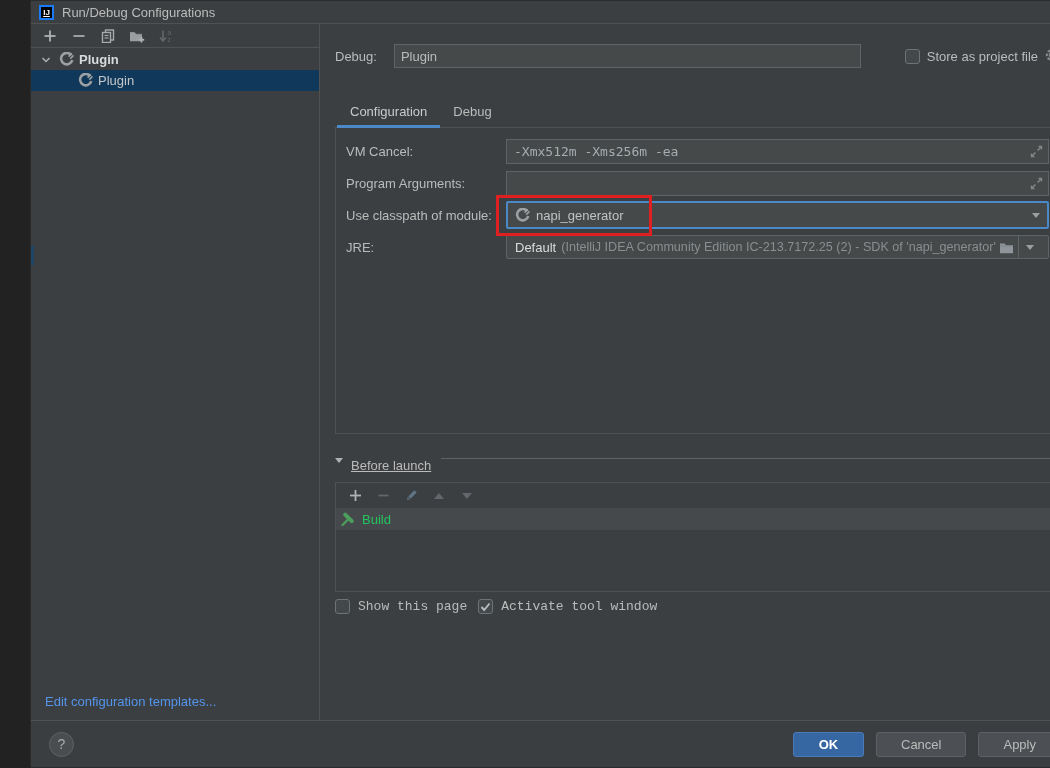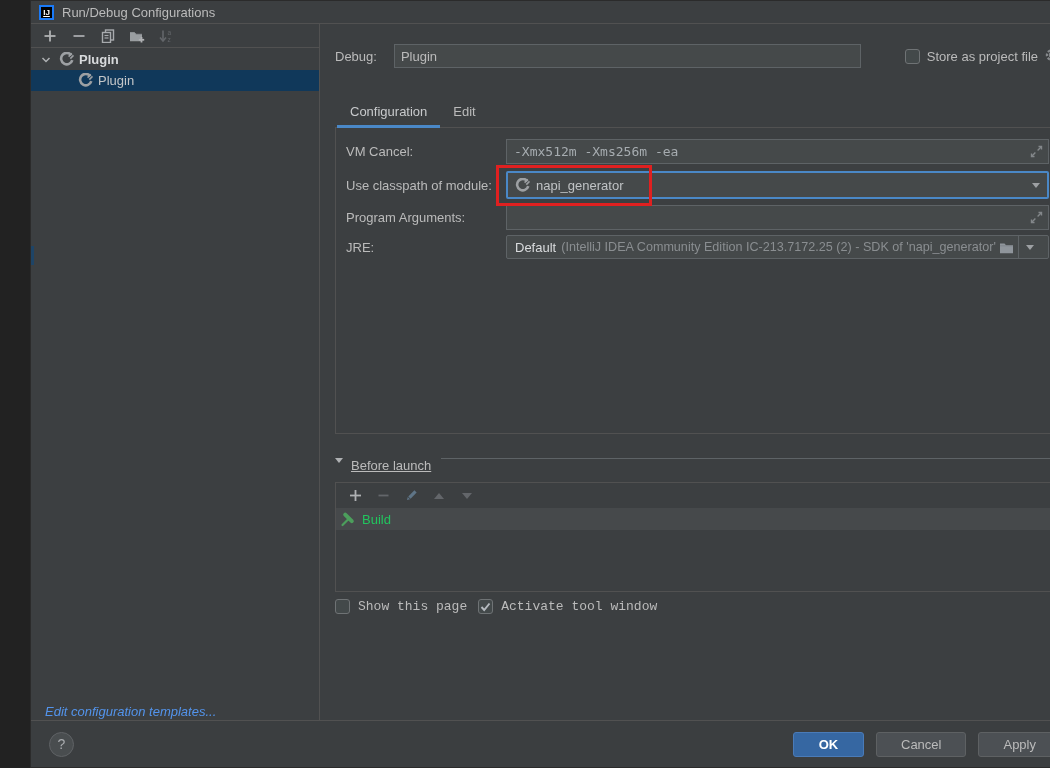--- a/index.html
+++ b/index.html
@@ -33,21 +33,21 @@
   .icon-btn { display: flex; align-items: center; justify-content: center; width: 16px; height: 16px; }
   .tree { padding-top: 1px; }
   .tree-row { height: 21px; display: flex; align-items: center; }
   .tree-row.selected { background: #10385A; }
   .tree-row .chev { width: 10px; margin: 0 8px 0 10px; display:flex; }
   .tree-row .t-icon { margin-right: 5px; display:flex; }
   .tree-row.child { padding-left: 47px; }
   .tree-label-bold { font-weight: bold; color: #D8DADC; }
   .tree-label { color: #C3C6C8; }
   .edge-marker { position:absolute; left:0; top:222px; width:3px; height:19px; background:#1E4466; }
-  .templates-link { position: absolute; left: 14px; bottom: 1px; cursor: pointer; font-style: italic; }
+  .templates-link { position: absolute; left: 14px; bottom: 11px; cursor: pointer; }
   
   .main { position: relative; flex: 1; padding: 0 18px 0 15px; }
   .name-row { margin-top: 20px; display: flex; align-items: center; }
   .name-label { margin-right: 17px; }
   .name-input {
     width: 467px; height: 24px; background: #45494A; border: 1px solid #5E6366;
     color: #BBBBBB; font-size: 13px; padding: 0 6px; outline: none;
     font-family: "Liberation Sans", sans-serif;
   }
   .store-group { margin-left: auto; display: flex; align-items: center; }
@@ -242,29 +242,46 @@
                 <circle cx="7.5" cy="7" r="4.6" fill="none" stroke="#85888B" stroke-width="2.2" stroke-dasharray="2.6 1.7"></circle>
                 <circle cx="7.5" cy="7" r="2" fill="none" stroke="#85888B" stroke-width="1.6"></circle>
                 <polygon points="12,12 17,12 14.5,15.3" fill="#85888B"></polygon>
               </svg>
           </span>
         </div>
       </div>
 
       <div class="tabs">
         <div class="tab active">Configuration</div>
-        <div class="tab">Edit</div>
+        <div class="tab">Debug</div>
       </div>
 
       <div class="tab-box">
 
         <div class="form-row">
           <span class="form-label">VM Cancel:</span>
           <div class="field-wrap">
             <input class="text-field" value="-Xmx512m -Xms256m -ea" style="">
+            <span class="expand-ic">
+              <svg width="13" height="13" viewBox="0 0 13 13">
+                  <g stroke="#83878A" stroke-width="1.4" fill="none">
+                    <polyline points="8.5,1.5 11.5,1.5 11.5,4.5"></polyline>
+                    <line x1="11.5" y1="1.5" x2="7.6" y2="5.4"></line>
+                    <polyline points="4.5,11.5 1.5,11.5 1.5,8.5"></polyline>
+                    <line x1="1.5" y1="11.5" x2="5.4" y2="7.6"></line>
+                  </g>
+                </svg>
+            </span>
+          </div>
+        </div>
+
+        <div class="form-row" style="margin-bottom:5px;">
+          <span class="form-label">Program Arguments:</span>
+          <div class="field-wrap">
+            <input class="text-field" value="" style="">
             <span class="expand-ic">
               <svg width="13" height="13" viewBox="0 0 13 13">
                   <g stroke="#83878A" stroke-width="1.4" fill="none">
                     <polyline points="8.5,1.5 11.5,1.5 11.5,4.5"></polyline>
                     <line x1="11.5" y1="1.5" x2="7.6" y2="5.4"></line>
                     <polyline points="4.5,11.5 1.5,11.5 1.5,8.5"></polyline>
                     <line x1="1.5" y1="11.5" x2="5.4" y2="7.6"></line>
                   </g>
                 </svg>
             </span>
@@ -284,37 +301,20 @@
                     </g>
                   </svg>
               </span>
               <span class="c-text">napi_generator</span>
               <span class="caret-down"></span>
             </div>
             <div class="annotation" style="border-color: rgb(224, 32, 32);"></div>
           </div>
         </div>
 
-        <div class="form-row" style="margin-bottom:5px;">
-          <span class="form-label">Program Arguments:</span>
-          <div class="field-wrap">
-            <input class="text-field" value="" style="">
-            <span class="expand-ic">
-              <svg width="13" height="13" viewBox="0 0 13 13">
-                  <g stroke="#83878A" stroke-width="1.4" fill="none">
-                    <polyline points="8.5,1.5 11.5,1.5 11.5,4.5"></polyline>
-                    <line x1="11.5" y1="1.5" x2="7.6" y2="5.4"></line>
-                    <polyline points="4.5,11.5 1.5,11.5 1.5,8.5"></polyline>
-                    <line x1="1.5" y1="11.5" x2="5.4" y2="7.6"></line>
-                  </g>
-                </svg>
-            </span>
-          </div>
-        </div>
-
         <div class="form-row">
           <span class="form-label">JRE:</span>
           <div class="field-wrap">
             <div class="combo jre-combo">
               <span class="jre-primary">Default</span>
               <span class="jre-secondary">(IntelliJ IDEA Community Edition IC-213.7172.25 (2) - SDK of 'napi_generator'</span>
               <span class="jre-folder">
                 <svg width="15" height="13" viewBox="0 0 15 13">
                     <path d="M1 2.5 h4.5 l1.5 1.8 H14 v8 H1 z" fill="#8F959B"></path>
                     <path d="M1 4.8 H14" stroke="#7C8288" stroke-width="0.8"></path>

